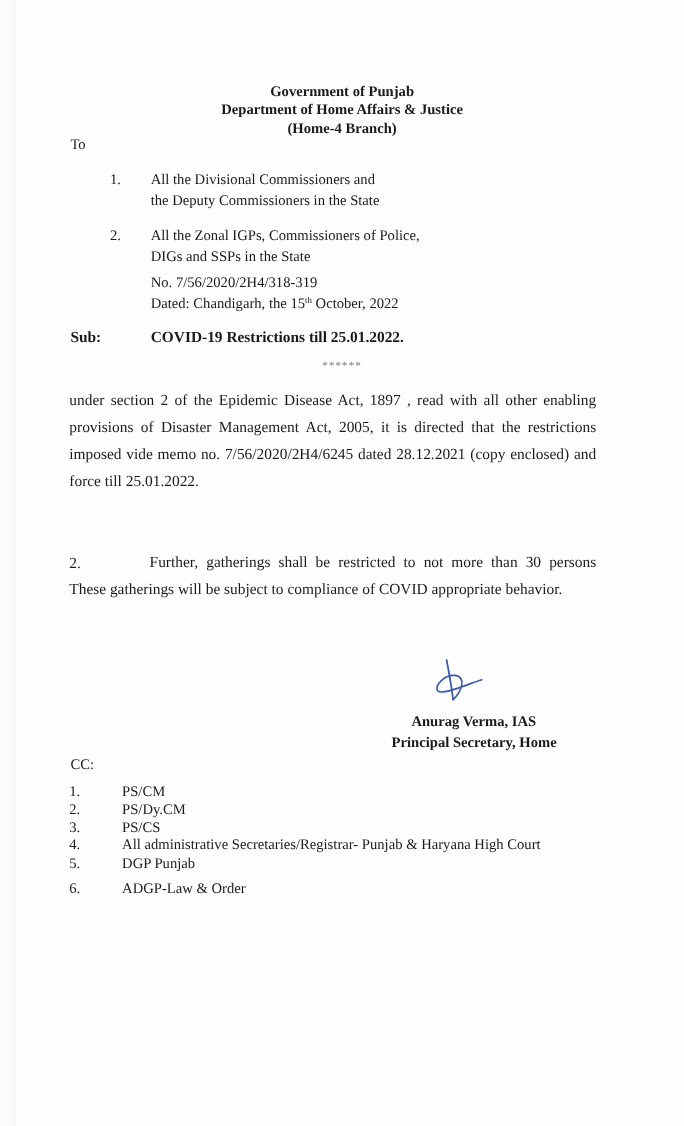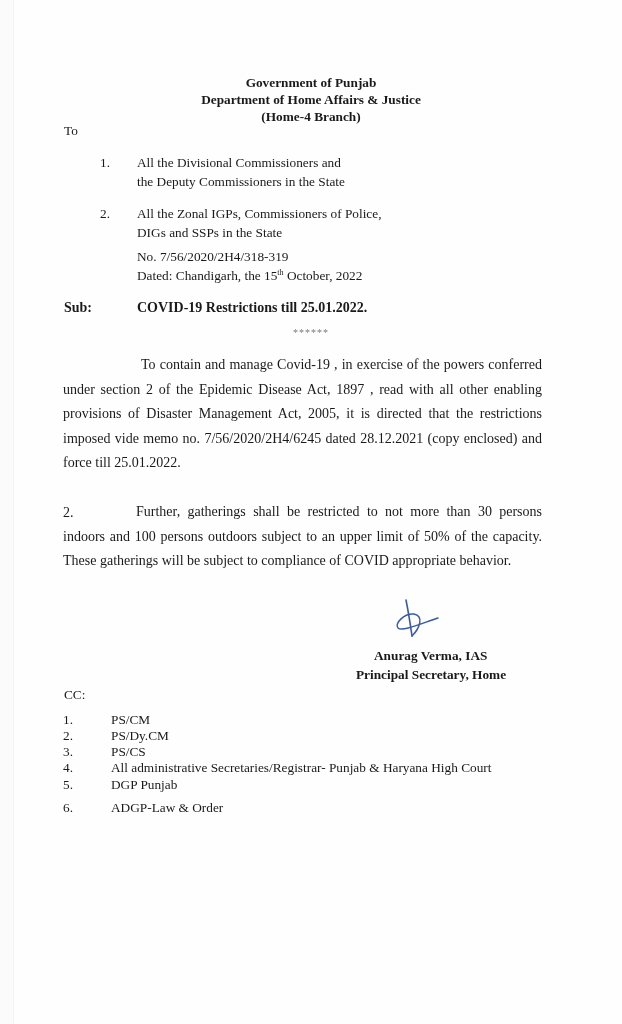--- a/index.html
+++ b/index.html
@@ -45,31 +45,29 @@
 <div class="abs t13" style="left:137px; top:225px;">DIGs and SSPs in the State</div>
 
 <div class="abs t13" style="left:137px; top:249px;">No. 7/56/2020/2H4/318-319</div>
 <div class="abs t13" style="left:137px; top:268px;"><span>Dated: Chandigarh, the 15</span><sup>th</sup><span> October, 2022</span></div>
 
 <div class="abs t14 bold" style="left:64px; top:300px;">Sub:</div>
 <div class="abs t14 bold" style="left:137px; top:300px;">COVID-19 Restrictions till 25.01.2022.</div>
 <div class="center stars" style="top:327px;">******</div>
 
 <div class="para" style="top:353px;">
-  <span class="line" style="padding-left:78px;">To contain and manage Covid-19 , in exercise of the powers conferred</span>
   <span class="line">under section 2 of the Epidemic Disease Act, 1897 , read with all other enabling</span>
   <span class="line">provisions of Disaster Management Act, 2005, it is directed that the restrictions</span>
   <span class="line">imposed vide memo no. 7/56/2020/2H4/6245 dated 28.12.2021 (copy enclosed) and</span>
   <span class="line left">force till 25.01.2022.</span>
 </div>
 
 <div class="abs t14" style="left:63px; top:501px; line-height:24.5px;">2.</div>
 <div class="para" style="top:500px;">
   <span class="line" style="padding-left:73px;">Further, gatherings shall be restricted to not more than 30 persons</span>
-  <span class="line">indoors and 100 persons outdoors subject to an upper limit of 50% of the capacity.</span>
   <span class="line left">These gatherings will be subject to compliance of COVID appropriate behavior.</span>
 </div>
 
 <svg class="abs" style="left:390px; top:598px;" width="60" height="42" viewBox="0 0 60 42">
   <path d="M16 2 C18 12, 20 24, 22 38" stroke="#3a5aa8" stroke-width="1.6" fill="none" stroke-linecap="round"></path>
   <path d="M22 38 C30 30, 34 18, 24 16 C14 15, 4 26, 8 30 C12 34, 30 26, 48 20" stroke="#3a5aa8" stroke-width="1.5" fill="none" stroke-linecap="round"></path>
 </svg>
 <div class="abs t13 bold" style="left:374px; top:648px;">Anurag Verma, IAS</div>
 <div class="abs t13 bold" style="left:356px; top:667px;">Principal Secretary, Home</div>
 

